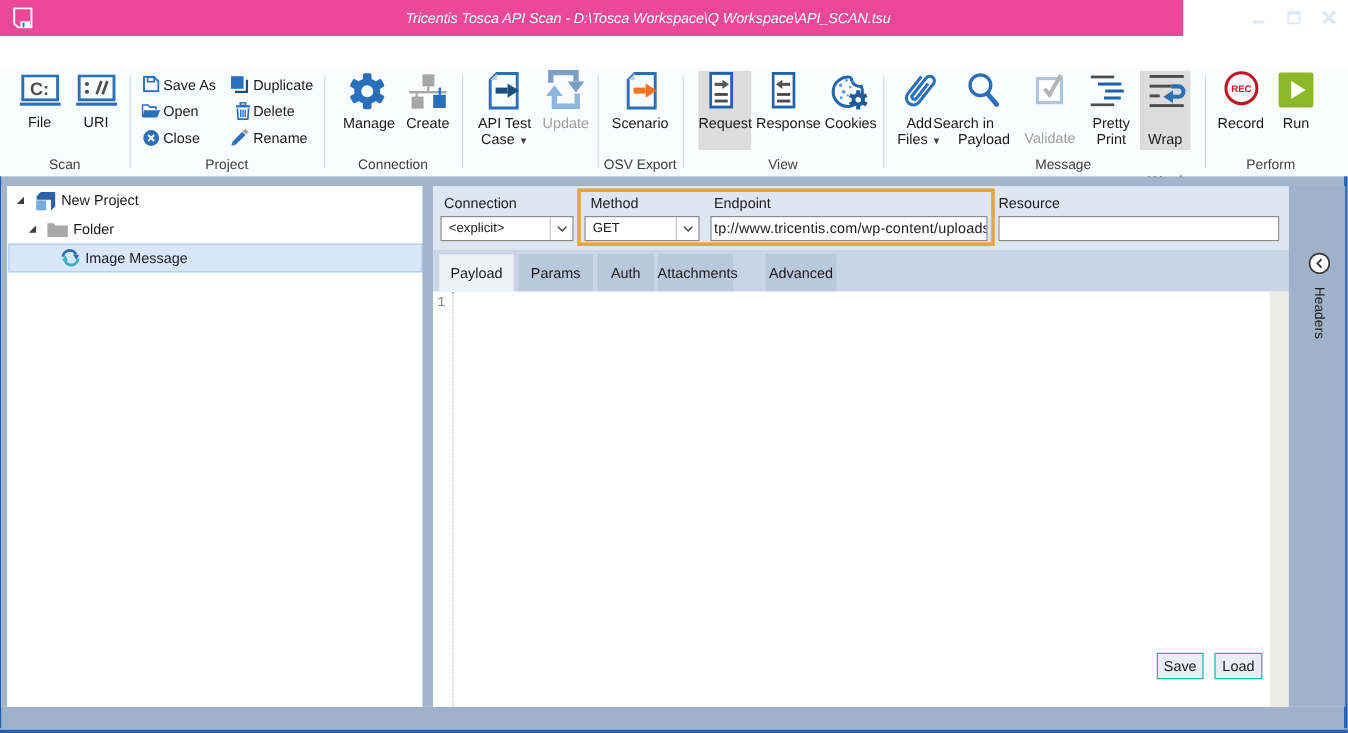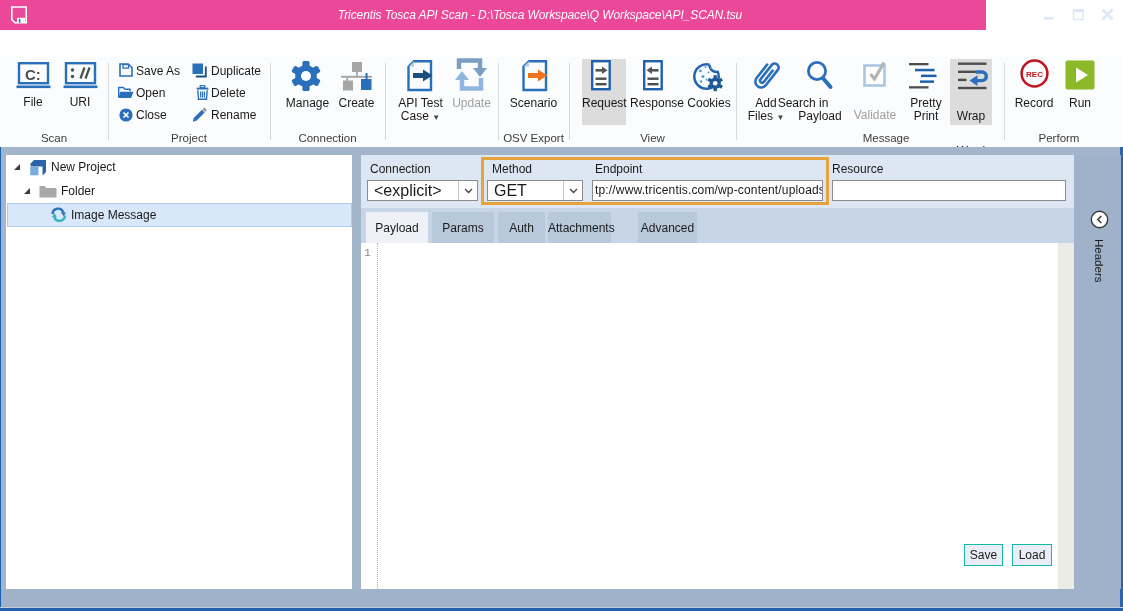--- a/index.html
+++ b/index.html
@@ -37,21 +37,21 @@
 #splitter { position:absolute; left:352px; top:155px; width:9px; height:434px; background:#a3b5cb; }
 
 #band { position:absolute; left:361px; top:155px; width:713px; height:53px; background:#dde7f3; }
 #tabstrip { position:absolute; left:361px; top:208px; width:713px; height:35px; background:#c7d5e6; }
 .tab { position:absolute; top:4px; height:31px; line-height:32px; text-align:center; background:#b9c9dc; }
 .tabsel { background:#eef2f8; }
 #editor { position:absolute; left:361px; top:243px; width:697px; height:346px; background:#fff; }
 #scrolltrack { position:absolute; left:1058px; top:243px; width:16px; height:346px; background:#ecece7; }
 #gutter { position:absolute; left:361px; top:246px; width:10px; text-align:right; color:#8a8a8a; font-size:11.5px; font-family:"Liberation Mono", monospace; }
 #dotline { position:absolute; left:377px; top:243px; height:346px; width:0; border-left:1px dotted #b3b3b3; }
-.field { position:absolute; top:180px; height:21px; background:#fff; border:1px solid #8b8b8b; font-size:16px; line-height:19px; white-space:nowrap; overflow:hidden; }
+.field { position:absolute; top:180px; height:21px; background:#fff; border:1px solid #8b8b8b; font-size:11px; line-height:19px; white-space:nowrap; overflow:hidden; }
 .combo-arrow { position:absolute; right:0; top:0; width:19px; height:19px; border-left:1px solid #c7c7c7; }
 #orangebox { position:absolute; left:481px; top:157px; width:348px; height:48px; border:3px solid #e8a33c; }
 .btn { position:absolute; top:544px; height:22px; background:#e9edf5; border:1px solid #14b8a6; text-align:center; line-height:20px; font-size:12px; }
 
 #hstrip { position:absolute; left:1074px; top:155px; width:47px; height:434px; background:#9fb2c9; }
 #htext { position:absolute; left:1093px; top:239px; writing-mode:vertical-rl; font-size:11.5px; color:#1c1c1c; }
 </style>
 </head>
 <body>
 <div id="win">

